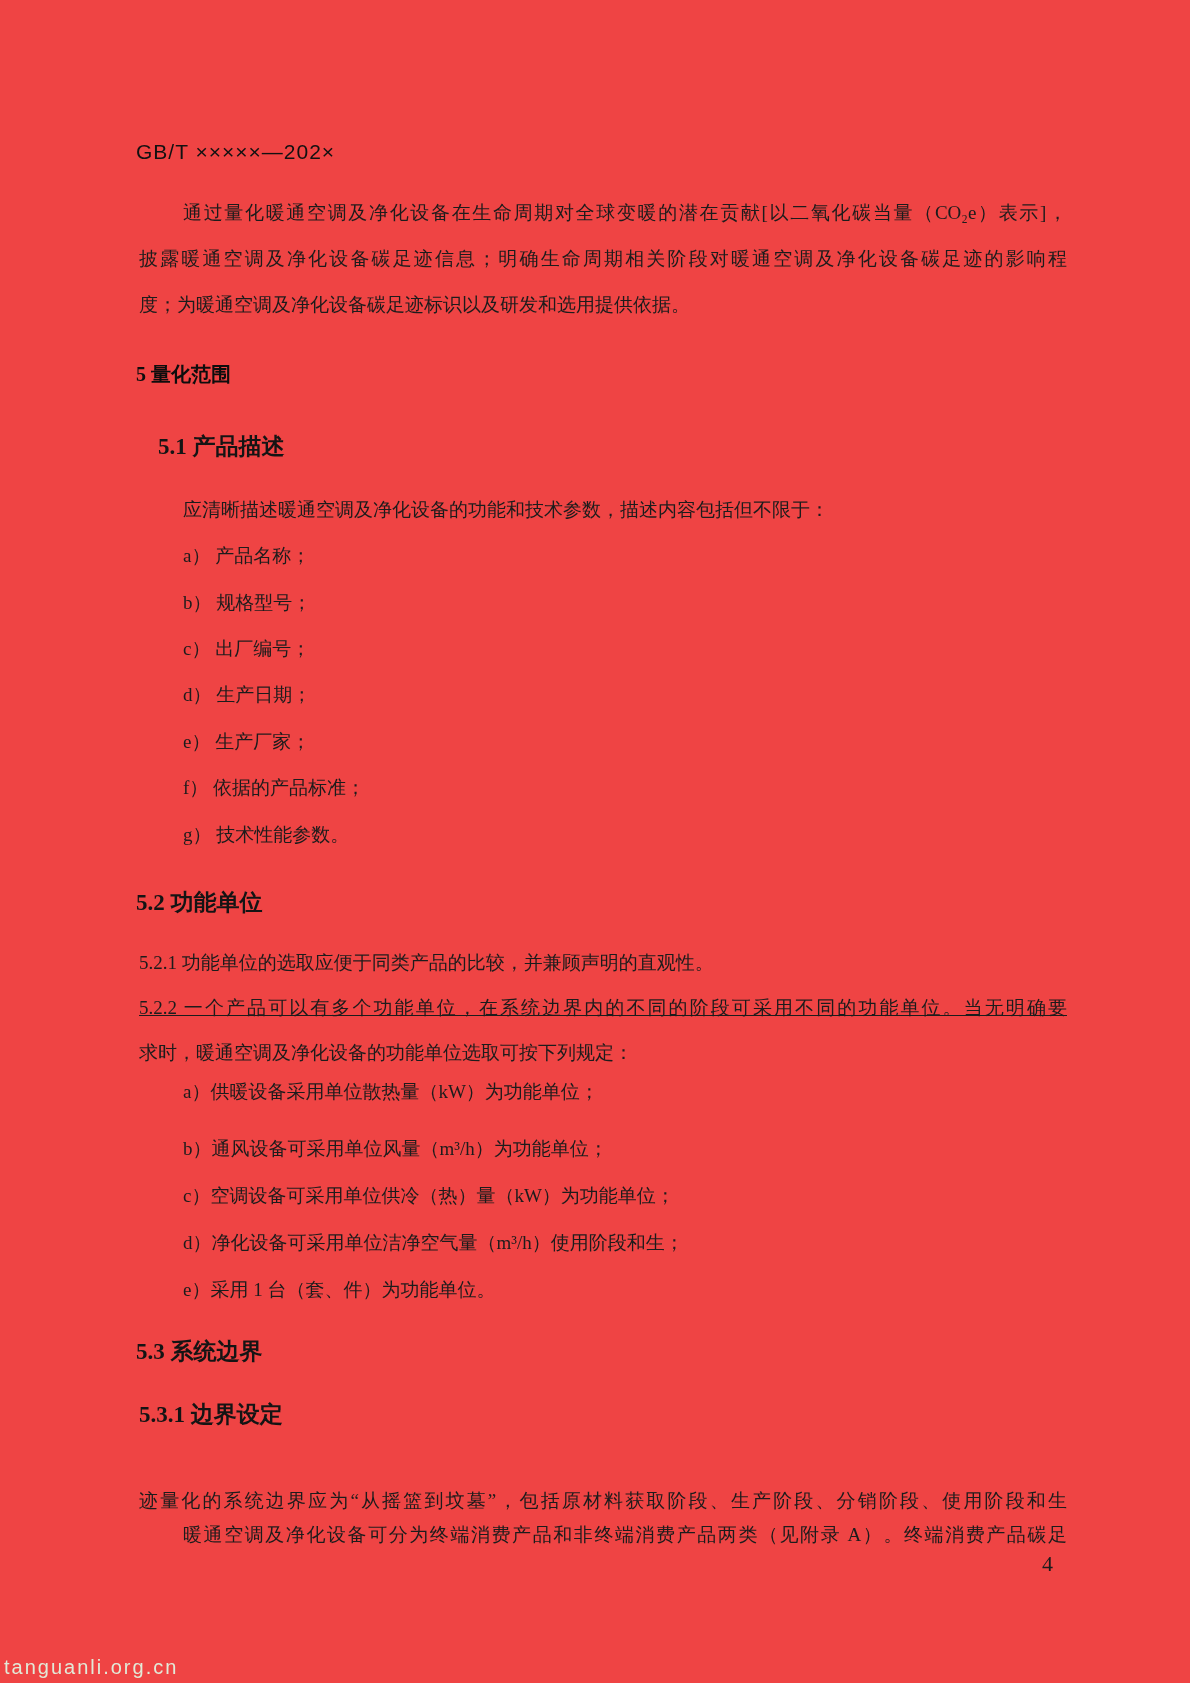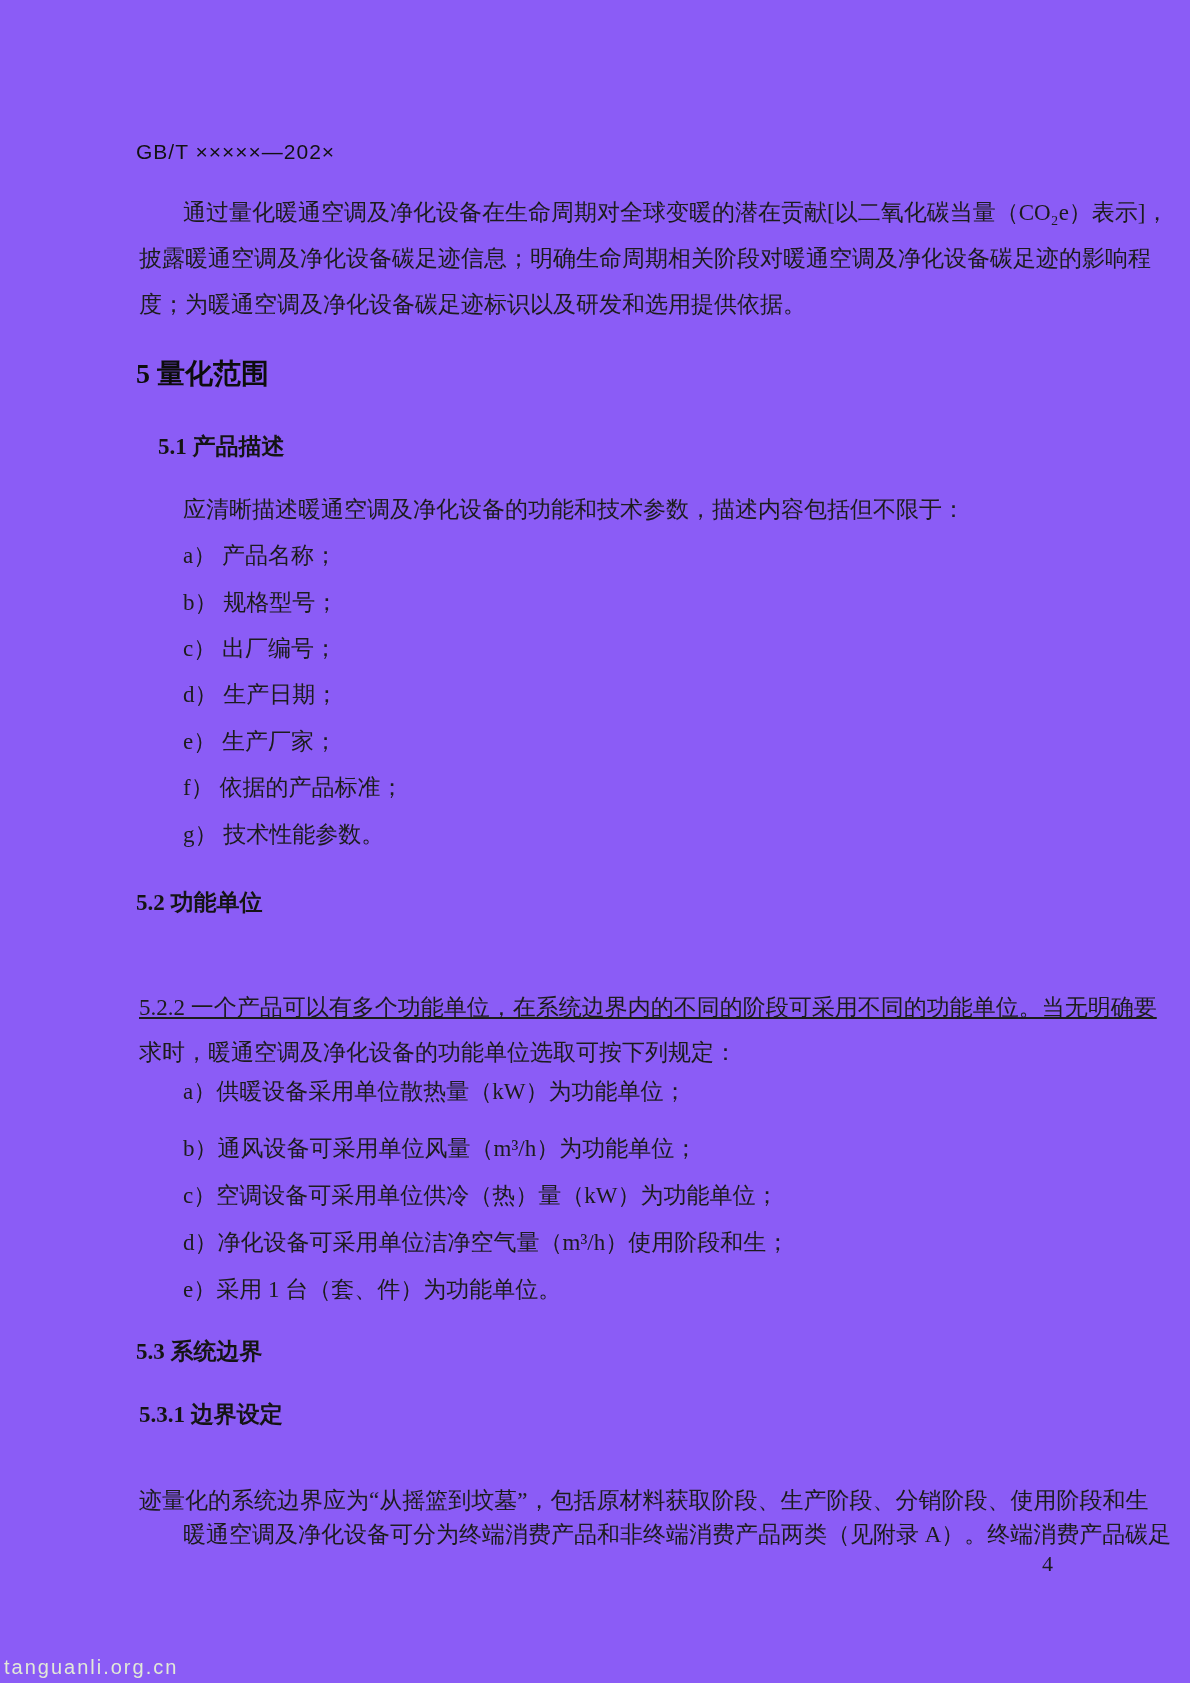--- a/index.html
+++ b/index.html
@@ -1,45 +1,45 @@
 <!DOCTYPE html>
 <html><head>
 <meta charset="utf-8">
 <style>
   html,body { margin:0; padding:0; background:#ffffff; }
   .page {
     position:relative;
     width:1190px; height:1683px;
-    background:#8b5cf6;
+    background:#ef4444;
     overflow:hidden;
     font-family:"Liberation Serif","DejaVu Serif",serif;
     color:#1c1c1c;
   }
   .ln {
     position:absolute;
-    font-size:23px;
+    font-size:19px;
     line-height:46px;
     height:46px;
     white-space:nowrap;
     color:#1c1c1c;
   }
   .w928 { width:928px; }
   .w884 { width:884px; }
   .fill { text-align:justify; text-align-last:justify; }
   .hdr {
     position:absolute;
     left:136px; top:132px;
     font-size:21px; line-height:40px;
     font-family:"Liberation Sans","DejaVu Sans",sans-serif;
     letter-spacing:1px;
     color:#111111;
   }
   .h-top {
     position:absolute;
-    font-size:28px; line-height:46px; height:46px;
+    font-size:20px; line-height:46px; height:46px;
     font-weight:bold;
     white-space:nowrap;
     color:#0d0d0d;
   }
   .h-sub {
     position:absolute;
     font-size:23px; line-height:46px; height:46px;
     font-weight:bold;
     white-space:nowrap;
     color:#141414;
@@ -80,20 +80,21 @@
   <div class="ln" style="left:183px; top:533px;">a） 产品名称；</div>
   <div class="ln" style="left:183px; top:580px;">b） 规格型号；</div>
   <div class="ln" style="left:183px; top:626px;">c） 出厂编号；</div>
   <div class="ln" style="left:183px; top:672px;">d） 生产日期；</div>
   <div class="ln" style="left:183px; top:719px;">e） 生产厂家；</div>
   <div class="ln" style="left:183px; top:765px;">f） 依据的产品标准；</div>
   <div class="ln" style="left:183px; top:812px;">g） 技术性能参数。</div>
 
   <div class="h-sub" style="left:136px; top:880px;">5.2 功能单位</div>
 
+  <div class="ln" style="left:139px; top:940px;">5.2.1 功能单位的选取应便于同类产品的比较，并兼顾声明的直观性。</div>
   <div class="ln w928 fill" style="left:139px; top:985px;text-decoration:underline;">5.2.2 一个产品可以有多个功能单位，在系统边界内的不同的阶段可采用不同的功能单位。当无明确要</div>
   <div class="ln" style="left:139px; top:1030px;">求时，暖通空调及净化设备的功能单位选取可按下列规定：</div>
 
   <div class="ln" style="left:183px; top:1069px;">a）供暖设备采用单位散热量（kW）为功能单位；</div>
   <div class="ln" style="left:183px; top:1126px;">b）通风设备可采用单位风量（m³/h）为功能单位；</div>
   <div class="ln" style="left:183px; top:1173px;">c）空调设备可采用单位供冷（热）量（kW）为功能单位；</div>
   <div class="ln" style="left:183px; top:1220px;">d）净化设备可采用单位洁净空气量（m³/h）使用阶段和生；</div>
   <div class="ln" style="left:183px; top:1267px;">e）采用 1 台（套、件）为功能单位。</div>
 
   <div class="h-sub" style="left:136px; top:1329px;">5.3 系统边界</div>

